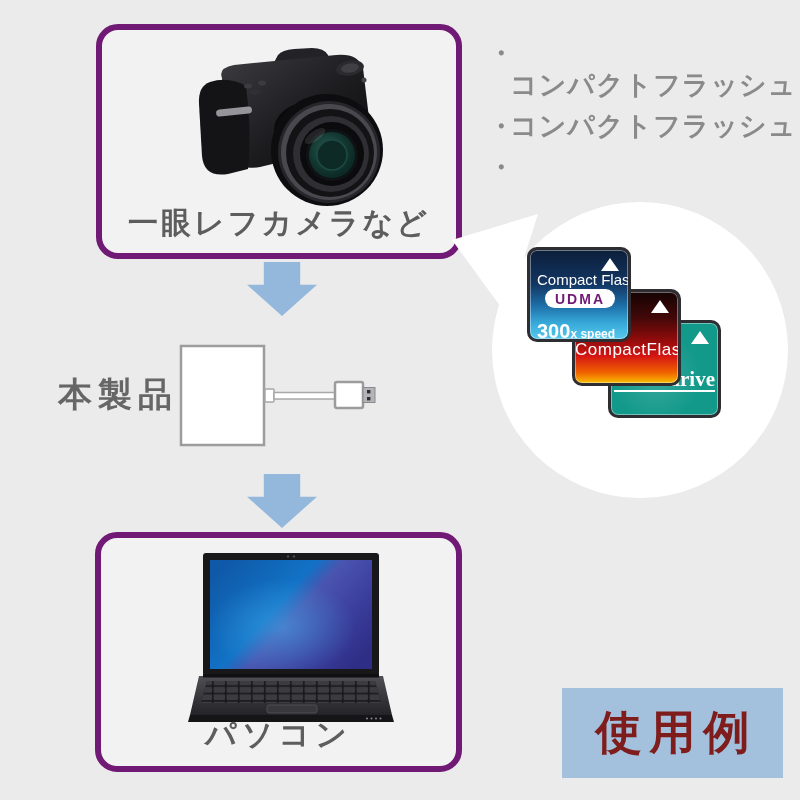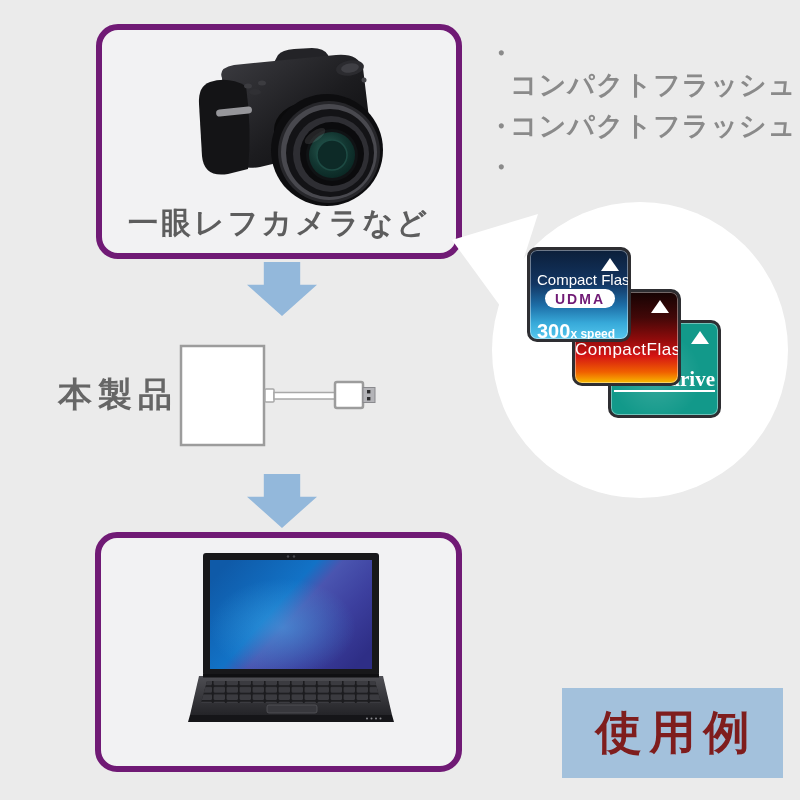--- a/index.html
+++ b/index.html
@@ -225,17 +225,18 @@
     <rect x="16" y="121" width="176" height="3.5" fill="#101012"></rect>
     <polygon points="20,128 188,128 194,150 14,150" fill="#1c1c1f"></polygon>
     <polygon points="20,128 188,128 194,150 14,150" fill="url(#keys)"></polygon>
     <rect x="80" y="152" width="50" height="8" rx="2" fill="#38383d" stroke="#55555a" stroke-width="0.8"></rect>
     <polygon points="3,162 205,162 207,169 1,169" fill="#151518"></polygon>
     <circle cx="180" cy="165.5" r="1" fill="#8a8a8e"></circle>
       <circle cx="184.5" cy="165.5" r="1" fill="#8a8a8e"></circle>
     <circle cx="189" cy="165.5" r="1" fill="#8a8a8e"></circle>
       <circle cx="193.5" cy="165.5" r="1" fill="#8a8a8e"></circle>
   </svg>
+  <div class="panel-label">パソコン</div>
 </div>
 
 <div class="abs" id="usage-badge">
   <span>使用例</span>
 </div>
 
 </body></html>

